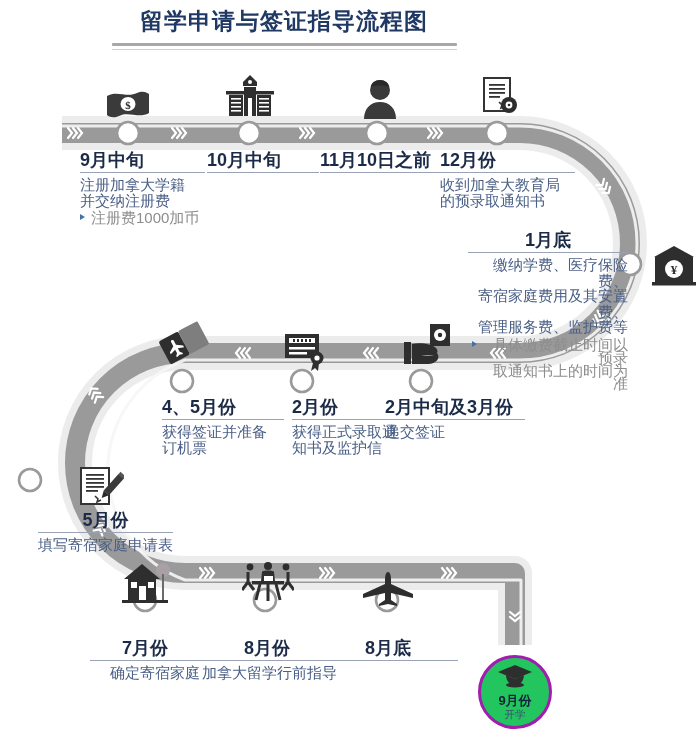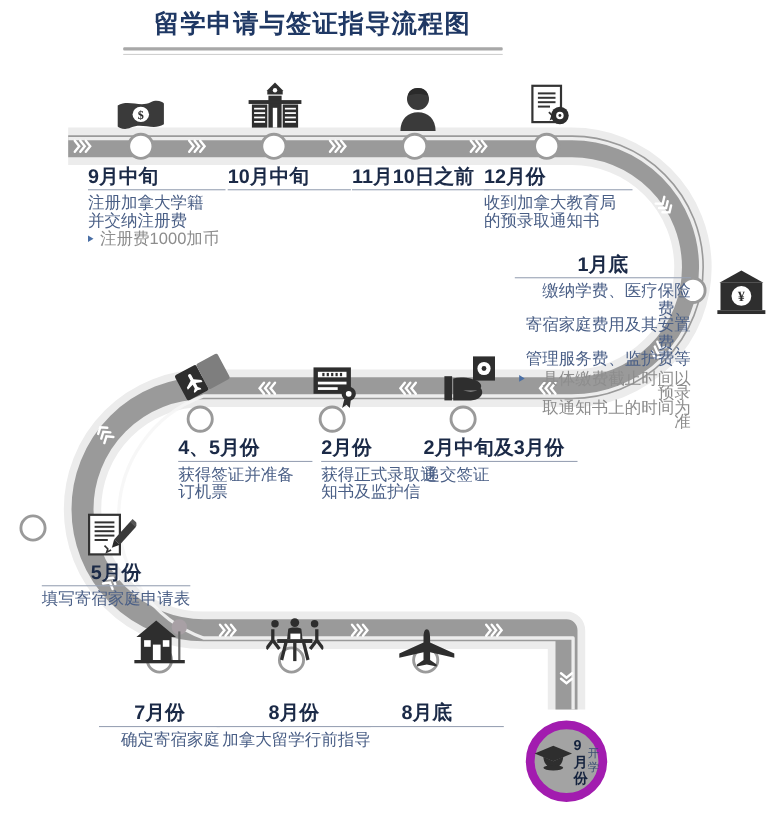--- a/index.html
+++ b/index.html
@@ -53,23 +53,23 @@
     content:"";position:absolute;left:0;top:3px;
     border-left:5px solid #4a6fa5;
     border-top:3.5px solid transparent;border-bottom:3.5px solid transparent;
   }
   .ctr{text-align:center;}
   .ctr .ds,.ctr .note{text-align:right;}
 
   
   .final{
     position:absolute;width:74px;height:74px;border-radius:50%;
-    background:#a3a3a3;border:8px solid #a21caf;
+    background:#22c55e;border:3px solid #a21caf;
     box-sizing:border-box;
-    display:flex;flex-direction:row;align-items:center;justify-content:center;
+    display:flex;flex-direction:column;align-items:center;justify-content:center;
   }
   .final .cap{margin-bottom:1px;}
   .final .m{font-size:13px;font-weight:bold;color:#14223d;line-height:15px;}
   .final .s{font-size:10.5px;color:#3b4f73;line-height:13px;}
 </style>
 </head>
 <body>
 
 <div id="root">
 

